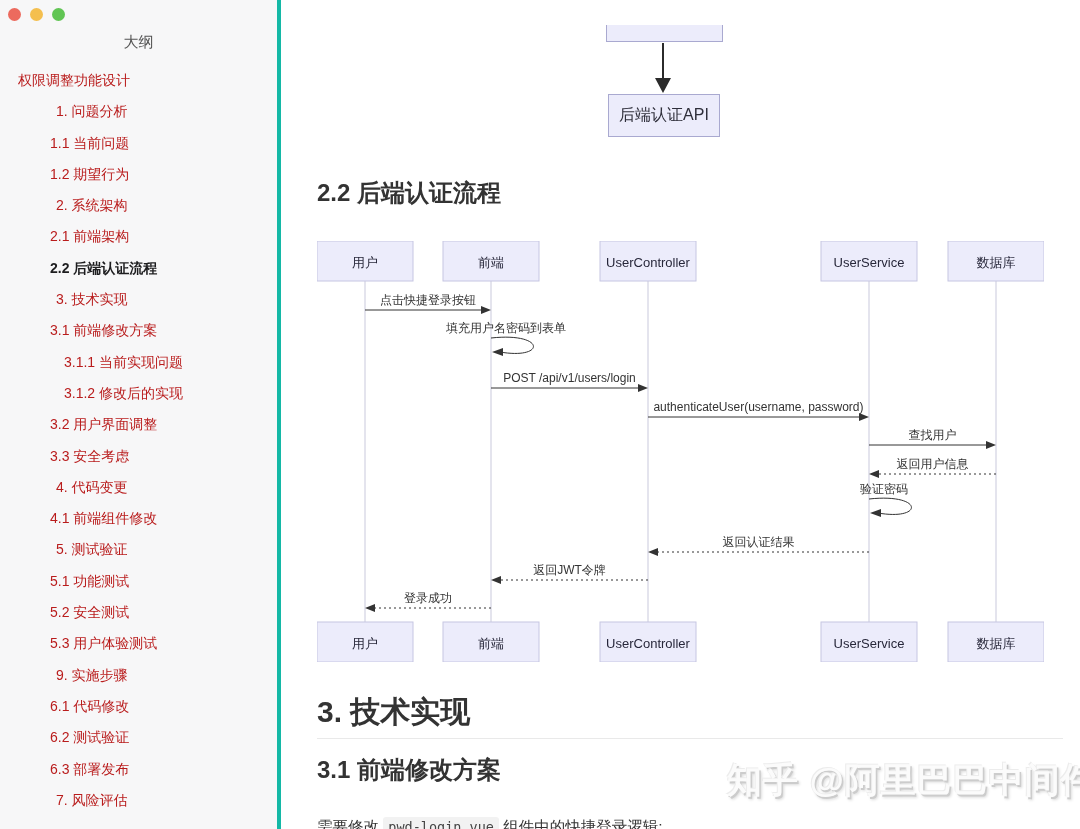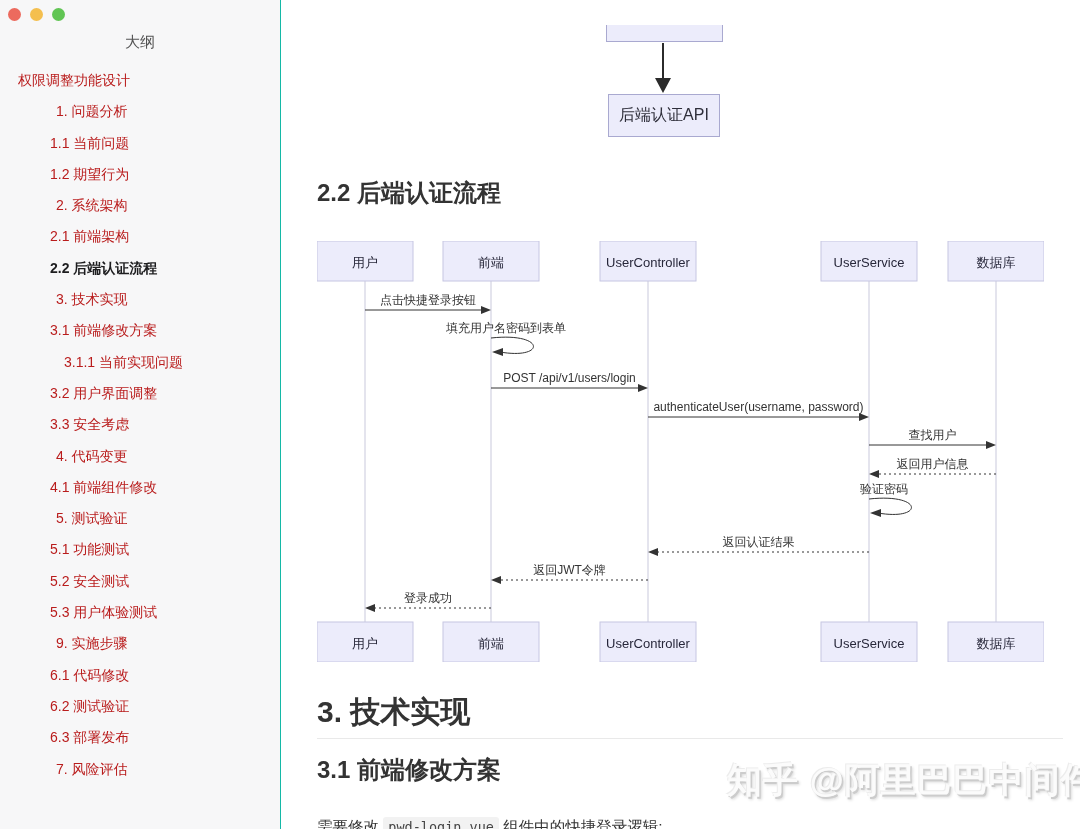--- a/index.html
+++ b/index.html
@@ -3,21 +3,21 @@
 <meta charset="utf-8">
 <style>
   html,body{margin:0;padding:0;background:#fff;}
   .window{
     position:relative;width:1080px;height:829px;overflow:hidden;
     font-family:"Liberation Sans","DejaVu Sans",sans-serif;color:#333;background:#fff;
   }
   
   .sidebar{
     position:absolute;left:0;top:0;width:281px;height:829px;
-    background:#f7f7f8;border-right:1px solid #14b8a6;box-sizing:border-box;overflow:hidden;
+    background:#f7f7f8;border-right:4px solid #14b8a6;box-sizing:border-box;overflow:hidden;
   }
   .traffic-lights{position:absolute;left:8px;top:8px;display:flex;gap:9px;}
   .traffic-light{width:13px;height:13px;border-radius:50%;display:inline-block;}
   .sidebar-title{
     position:absolute;top:33px;left:0;width:100%;text-align:center;
     font-size:15px;color:#555;
   }
   .outline-list{position:absolute;top:65px;left:0;width:100%;}
   .outline-item{
     height:31.3px;line-height:31.3px;font-size:14px;color:#b91c1c;
@@ -93,20 +93,21 @@
         <div class="outline-item level-0">权限调整功能设计</div>
         <div class="outline-item level-1">1. 问题分析</div>
         <div class="outline-item level-2">1.1 当前问题</div>
         <div class="outline-item level-2">1.2 期望行为</div>
         <div class="outline-item level-1">2. 系统架构</div>
         <div class="outline-item level-2">2.1 前端架构</div>
         <div class="outline-item level-2 active">2.2 后端认证流程</div>
         <div class="outline-item level-1">3. 技术实现</div>
         <div class="outline-item level-2">3.1 前端修改方案</div>
         <div class="outline-item level-3">3.1.1 当前实现问题</div>
+        <div class="outline-item level-3">3.1.2 修改后的实现</div>
         <div class="outline-item level-2">3.2 用户界面调整</div>
         <div class="outline-item level-2">3.3 安全考虑</div>
         <div class="outline-item level-1">4. 代码变更</div>
         <div class="outline-item level-2">4.1 前端组件修改</div>
         <div class="outline-item level-1">5. 测试验证</div>
         <div class="outline-item level-2">5.1 功能测试</div>
         <div class="outline-item level-2">5.2 安全测试</div>
         <div class="outline-item level-2">5.3 用户体验测试</div>
         <div class="outline-item level-1">9. 实施步骤</div>
         <div class="outline-item level-2">6.1 代码修改</div>

